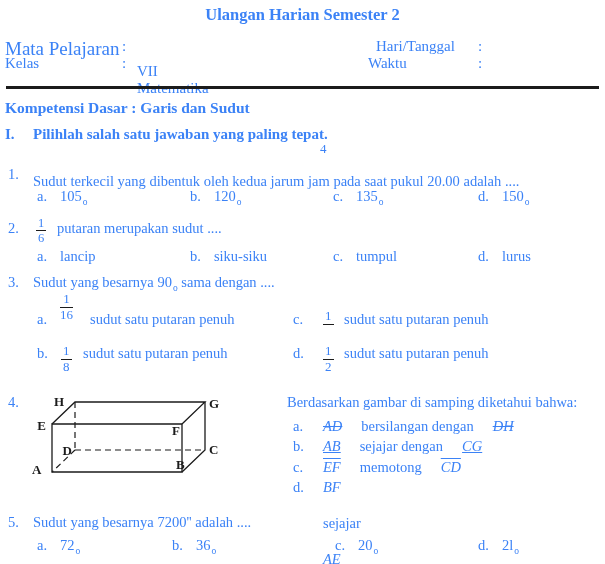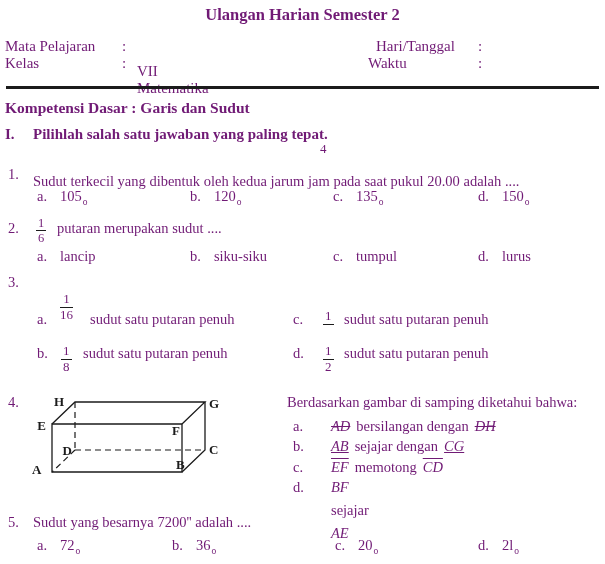--- a/index.html
+++ b/index.html
@@ -1,46 +1,46 @@
 <!DOCTYPE html>
 <html><head>
 <meta charset="utf-8">
 <style>
   html,body { margin:0; padding:0; background:#ffffff; }
   .page {
     position:relative; width:605px; height:564px; background:#ffffff;
-    font-family:"Liberation Serif", serif; color:#701a75; overflow:hidden;
+    font-family:"Liberation Serif", serif; color:#3b82f6; overflow:hidden;
     font-size:14.5px;
   }
   .abs { position:absolute; white-space:nowrap; }
   .b { font-weight:bold; }
   .center { left:0; right:0; text-align:center; }
   .title { font-size:16.5px; font-weight:bold; }
   .rule { position:absolute; left:6px; width:593px; height:3px; background:#1b1b1b; }
   .deg { font-size:9.5px; vertical-align:-4px; margin-left:1px; }
   .opt { display:inline-flex; gap:13px; }
   .vfrac { display:inline-block; text-align:center; line-height:1.12; font-size:13px; }
   .vfrac .fnum { display:block; border-bottom:1.2px solid #1c1c1c; padding:0 2px; }
   .vfrac .fden { display:block; }
   .frac-sm { font-size:12.5px; }
   .seg { font-style:italic; }
   .strike { text-decoration:line-through; }
   .uline { text-decoration:underline; }
   .oline { text-decoration:overline; }
-  .formula { display:inline-flex; gap:6px; align-items:baseline;margin-left:8px; }
+  .formula { display:inline-flex; gap:19px; align-items:baseline; }
   svg text { font-family:"Liberation Serif", serif; font-weight:bold; font-size:13px; fill:#1b1b1b; }
 </style>
 </head>
 <body>
 
 <div class="page">
 
   <div class="abs center title" style="top:5px;">Ulangan Harian Semester 2</div>
 
-  <span class="abs" style="left:5px; top:38px; font-size:15px;">Mata Pelajaran</span>
+  <span class="abs" style="left:5px; top:38px; font-size:19px;">Mata Pelajaran</span>
   <span class="abs" style="left:122px; top:38px; font-size:15px;">:</span>
   <span class="abs" style="left:137px; top:38px; font-size:15px;margin-top:42px;">Matematika</span>
 
   <span class="abs" style="left:5px; top:55px; font-size:15px;text-align:right;">Kelas</span>
   <span class="abs" style="left:122px; top:55px; font-size:15px;">:</span>
   <span class="abs" style="left:137px; top:55px; font-size:15px;margin-top:8px;">VII</span>
 
   <span class="abs" style="left:368px; top:38px; font-size:15px;margin-left:8px;">Hari/Tanggal</span>
   <span class="abs" style="left:478px; top:38px; font-size:15px;">:</span>
   <span class="abs" style="left:492px; top:38px; font-size:15px;"></span>
@@ -94,20 +94,21 @@
   <span class="abs opt" style="left:333px; top:248px;">
     <span>c.</span>
     <span>tumpul</span>
   </span>
   <span class="abs opt" style="left:478px; top:248px;">
     <span>d.</span>
     <span>lurus</span>
   </span>
 
   <span class="abs" style="left:8px; top:274px;">3.</span>
+  <span class="abs" style="left:33px; top:274px;"><span>Sudut yang besarnya 90</span><span class="deg">o</span><span> sama dengan ....</span></span>
 
   <span class="abs" style="left:37px; top:311px;">a.</span>
   <span class="abs vfrac" style="left:60px; top:292px;">
     <span class="fnum">1</span>
     <span class="fden">16</span>
   </span>
   <span class="abs" style="left:90px; top:311px;">sudut satu putaran penuh</span>
 
   <span class="abs" style="left:37px; top:345px;">b.</span>
   <span class="abs vfrac" style="left:61px; top:344px;">

